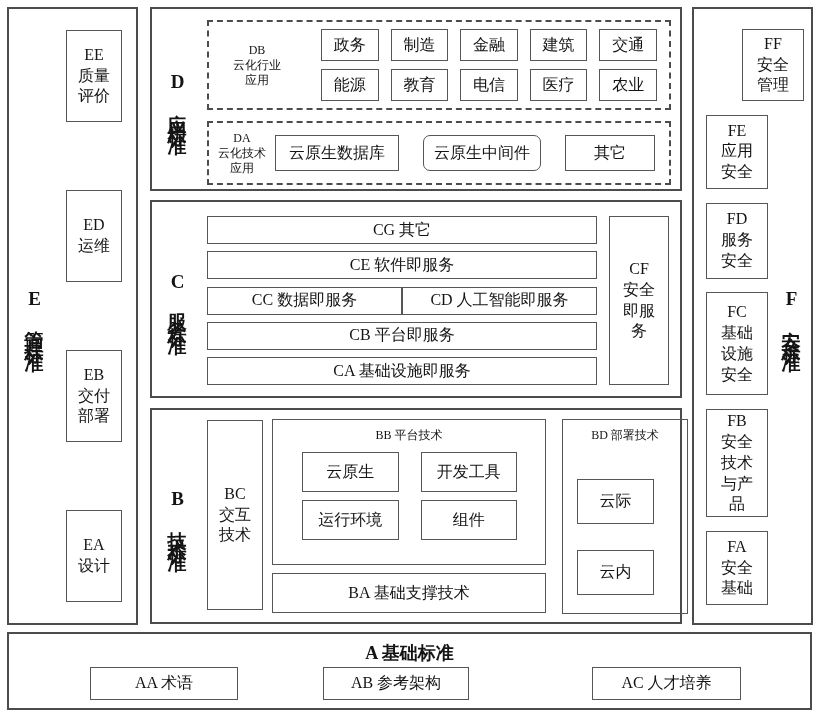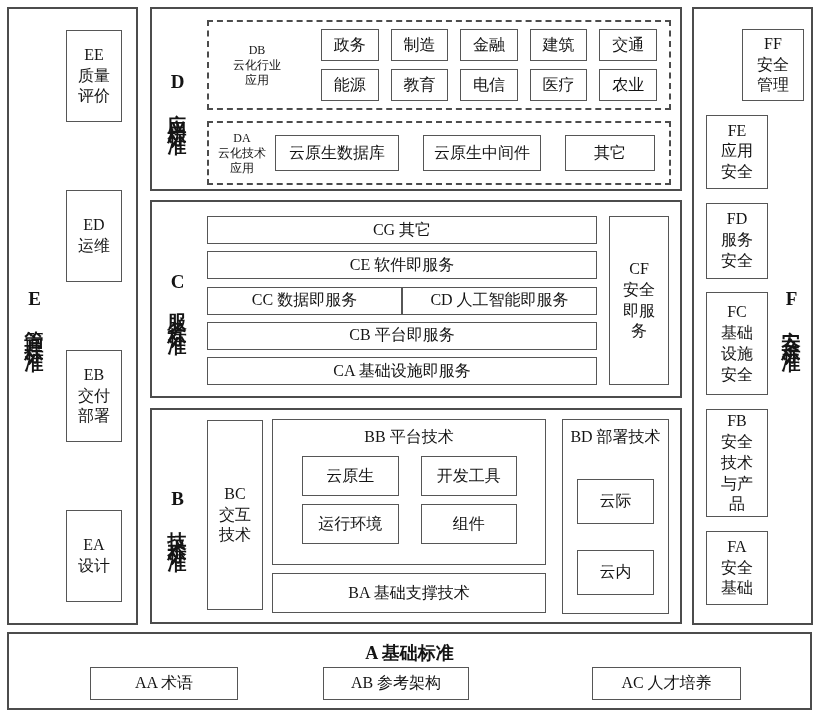--- a/index.html
+++ b/index.html
@@ -50,42 +50,42 @@
     text-align:center;white-space:pre-line;font-size:12px;line-height:1.25;
   }
   .indgrid{
     flex:1;display:grid;grid-template-columns:repeat(5,1fr);
     gap:8px 12px;padding:7px 12px 7px 16px;
   }
   .indgrid .box{height:32px;}
   .da-boxes{flex:1;display:flex;align-items:center;gap:24px;padding-right:14px;}
   .da-boxes .box{height:36px;}
   .da-boxes .box:nth-child(1){width:124px;}
-  .da-boxes .box:nth-child(2){width:118px;}
+  .da-boxes .box:nth-child(2){width:118px;border-radius:7px;}
   .da-boxes .box:nth-child(3){width:90px;}
   
   #sec-c .vlabel{left:16px;}
   #c-rows{position:absolute;left:55px;top:14px;bottom:11px;width:390px;
     display:flex;flex-direction:column;justify-content:space-between;}
   #c-rows .box{height:28px;width:100%;}
   .crow-split{display:flex;justify-content:space-between;height:28px;}
   .crow-split .box{height:28px;}
   .crow-split .box:nth-child(1){width:186px;}
   .crow-split .box:nth-child(2){width:190px;}
   #c-cf{position:absolute;left:457px;top:14px;bottom:11px;width:60px;}
   
   #sec-b .vlabel{left:16px;}
   #b-bc{position:absolute;left:55px;top:10px;bottom:12px;width:56px;}
   #b-bb{position:absolute;left:120px;top:9px;width:274px;height:146px;
     border:1px solid #565656;box-sizing:border-box;}
-  .gtitle{text-align:center;margin-top:7px;font-size:16px;}
+  .gtitle{text-align:center;margin-top:7px;font-size:12px;}
   .bb-grid{display:grid;grid-template-columns:1fr 1fr;gap:8px 22px;padding:8px 28px 0 29px;}
   .bb-grid .box{height:40px;}
   #b-ba{position:absolute;left:120px;top:163px;width:274px;height:40px;}
-  #b-bd{position:absolute;left:410px;top:9px;width:107px;height:195px;
+  #b-bd{position:absolute;left:410px;top:9px;width:126px;height:195px;
     border:1px solid #565656;box-sizing:border-box;}
   #b-bd .box{position:absolute;left:14px;width:77px;height:45px;}
   #bd-box-0{top:59px;}
   #bd-box-1{top:130px;}
   
   #sec-a .atitle{text-align:center;margin-top:7px;font-weight:bold;font-size:18px;}
   #sec-a .box{position:absolute;top:33px;height:33px;}
   #a-box-0{left:58px;width:148px;margin-left:23px;}
   #a-box-1{left:314px;width:146px;}
   #a-box-2{left:583px;width:149px;}

